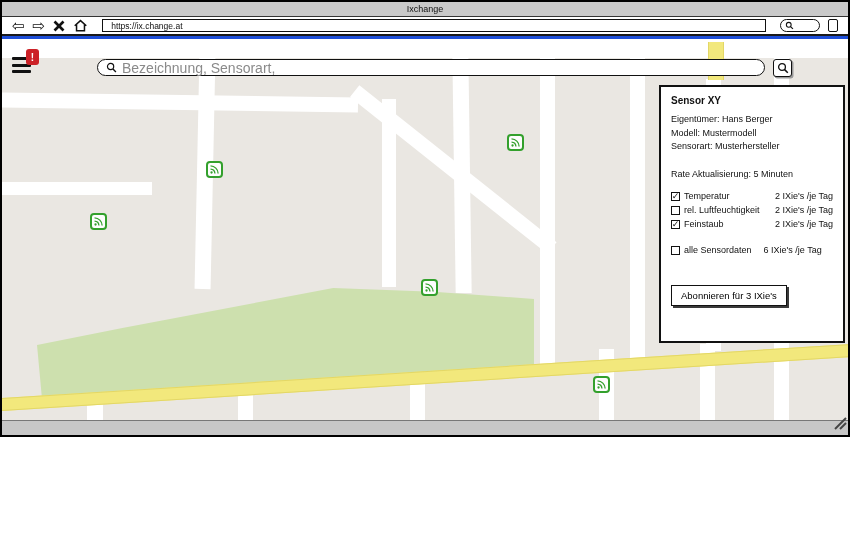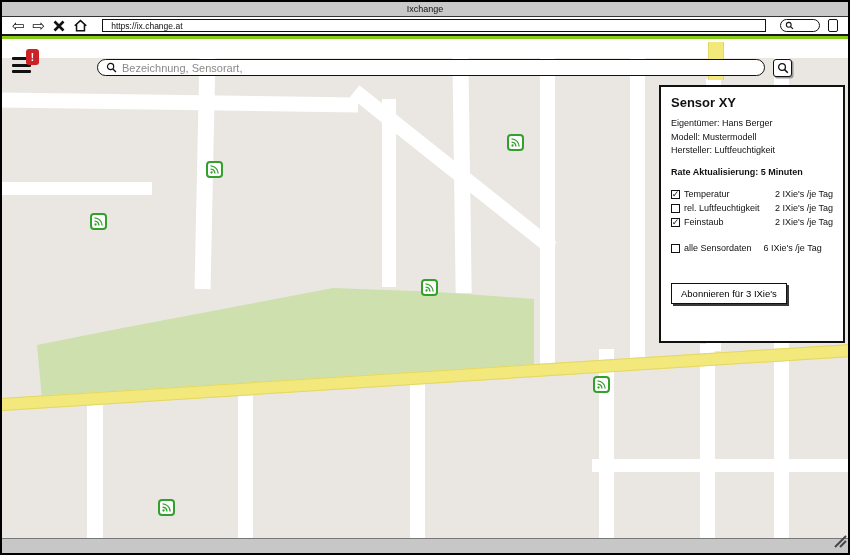--- a/index.html
+++ b/index.html
@@ -1,20 +1,20 @@
 <!DOCTYPE html>
 <html><head>
 <meta charset="utf-8">
 <style>
   :root{
     --green:#33a02c; --yellow:#f2e87c; --park:#cde0ae; --red:#cc2127;
   }
   *{box-sizing:border-box; margin:0; padding:0;}
   body{margin:0; background:#fff; font-family:"Liberation Sans","DejaVu Sans",sans-serif; color:#111;}
-  .window{position:relative; width:850px; height:555px; border:2px solid #000; background:#84cc16; overflow:hidden;}
+  .window{position:relative; width:850px; height:437px; border:2px solid #000; background:#1d4ed8; overflow:hidden;}
 
   
   .titlebar{height:15px; background:#c9c9c9; border-bottom:1px solid #333; display:flex; align-items:center; justify-content:center; font-size:9px;}
   .toolbar{height:19px; background:#fff; border-bottom:2px solid #1a1a1a; display:flex; align-items:center; padding:0 10px; gap:8px;}
   .nav-icon{font-size:15px; line-height:1; display:inline-flex; align-items:center; cursor:pointer;}
   .url-bar{flex:1; height:13px; border:1.2px solid #111; border-radius:0; display:flex; align-items:center; padding:0 8px; font-size:8.5px; margin:0 6px; background:#fff;}
   .chrome-search{width:40px; height:13px; border:1.2px solid #111; border-radius:8px; display:flex; align-items:center; padding:0 4px; gap:4px; background:#fff;}
   .mini-box{width:10px; height:13px; border:1.2px solid #111; border-radius:2px; background:#fff;}
 
   
@@ -29,30 +29,30 @@
   .sensor-marker{position:absolute; width:17px; height:17px; border:2px solid var(--green); border-radius:4px;
         background:#fdfdfd; display:flex; align-items:center; justify-content:center; z-index:4; cursor:pointer;}
 
   
   .hamburger{position:absolute; left:10px; top:18px; z-index:5; cursor:pointer;}
   .hb-bar{width:19px; height:3px; background:#111; border-radius:1px; margin-bottom:3.5px;}
   .badge{position:absolute; left:24px; top:10px; width:13px; height:16px; background:var(--red); border-radius:3px;
         color:#fff; font-weight:bold; font-size:10px; display:flex; align-items:center; justify-content:center; z-index:6;}
   .searchbar{position:absolute; left:95px; top:20px; width:668px; height:17px; border:1.5px solid #111; border-radius:9px;
         background:#fff; display:flex; align-items:center; padding:0 8px; gap:5px; z-index:5; cursor:text;}
-  .searchbar .ph{color:#8a8a8a; font-size:11px;}
+  .searchbar .ph{color:#8a8a8a; font-size:14px;}
   .search-btn{position:absolute; left:771px; top:20px; width:19px; height:18px; border:1.5px solid #111; border-radius:3px;
         background:#fff; box-shadow:1.5px 1.5px 0 #9a9a9a; display:flex; align-items:center; justify-content:center; z-index:5; cursor:pointer;}
 
   
   .panel{position:absolute; right:3px; top:46px; width:186px; height:258px; background:#fff; border:2px solid #111;
         padding:8px 10px; z-index:6; font-size:9px;}
-  .panel h2{font-size:13px; margin-bottom:7px;}
+  .panel h2{font-size:10px; margin-bottom:7px;}
   .panel .info{line-height:1.5;}
-  .panel .rate{margin-top:8px;font-weight:bold;}
+  .panel .rate{margin-top:14px;}
   .opt-list{margin-top:10px;}
   .opt-row{display:flex; align-items:center; gap:4px; margin-bottom:4px; cursor:pointer;}
   .cb{width:9px; height:9px; border:1.2px solid #111; background:#fff; display:inline-flex; align-items:center;
       justify-content:center; font-size:9px; line-height:1; flex:0 0 auto;}
   .opt-price{margin-left:auto;}
   .all-row{margin-top:16px;}
   .all-row .opt-price{margin-left:8px;}
   .subscribe{margin-top:26px; display:inline-block; border:1.5px solid #111; background:#fff; padding:4px 9px;
       font-size:9.5px; font-family:inherit; box-shadow:2px 2px 0 #3a3a3a; cursor:pointer;}
 
@@ -138,21 +138,21 @@
       <svg viewBox="0 0 12 12" width="12" height="12">
           <circle cx="5" cy="5" r="3.4" fill="none" stroke="#111" stroke-width="1.3"></circle>
           <line x1="7.6" y1="7.6" x2="10.8" y2="10.8" stroke="#111" stroke-width="1.5"></line>
         </svg>
     </div>
 
     <div class="panel">
       <h2>Sensor XY</h2>
       <div class="info">Eigentümer: Hans Berger</div>
       <div class="info">Modell: Mustermodell</div>
-      <div class="info">Hersteller: Luftfeuchtigkeit</div>
+      <div class="info">Sensorart: Musterhersteller</div>
       <div class="info rate">Rate Aktualisierung: 5 Minuten</div>
 
       <div class="opt-list">
           <label class="opt-row">
             <span class="cb">✓</span>
             <span>Temperatur</span>
             <span class="opt-price">2 IXie's /je Tag</span>
           </label>
           <label class="opt-row">
             <span class="cb"></span>

